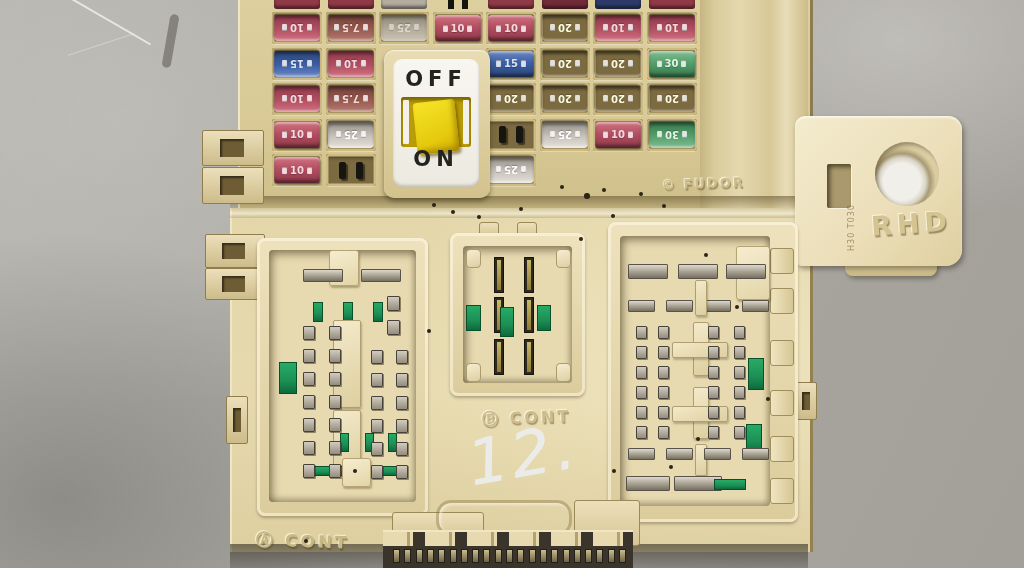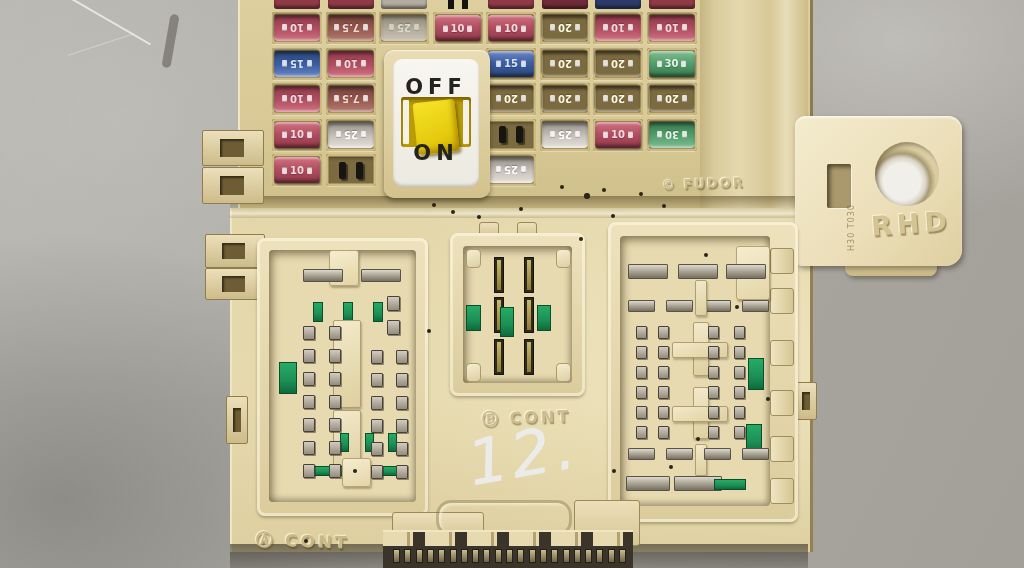--- a/index.html
+++ b/index.html
@@ -81,21 +81,21 @@
       box-shadow:inset 0 -3px 3px rgba(0,0,0,.45);}
   .ptop.ppins{background:transparent;display:flex;gap:8px;justify-content:center;box-shadow:none;}
   .ptop.ppins i{width:6px;height:9px;background:#15130e;display:block;}
   
   .switch{position:absolute;left:384px;top:50px;width:106px;height:148px;border-radius:10px;
       background:linear-gradient(180deg,#e9dcb4,#d3c28c);
       box-shadow:0 3px 5px rgba(50,40,16,.5), inset 0 1px 1px rgba(255,255,255,.6);}
   .switch-face{position:absolute;left:9px;top:9px;width:86px;height:128px;border-radius:9px;
       background:linear-gradient(180deg,#f8f6f0,#ece9e0);box-shadow:inset 0 -2px 3px rgba(0,0,0,.18);}
   .sw-off,.sw-on{position:absolute;width:100%;text-align:center;font-weight:bold;color:#24241f;letter-spacing:5px;font-size:21px;}
-  .sw-off{top:8px;margin-top:8px;} .sw-on{bottom:22px;}
+  .sw-off{top:8px;} .sw-on{bottom:16px;}
   .sw-window{position:absolute;left:8px;top:38px;width:70px;height:50px;background:#b99c07;border-radius:3px;
       box-shadow:inset 0 3px 4px rgba(70,50,0,.6);}
   .sw-window::before,.sw-window::after{content:"";position:absolute;top:3px;bottom:3px;width:6px;background:#f3f1ea;border-radius:1px;}
   .sw-window::before{left:2px;} .sw-window::after{right:2px;}
   .sw-lever{position:absolute;left:14px;top:4px;width:42px;height:52px;background:linear-gradient(160deg,#f7e428,#e4c90d 70%,#caa906);
       border-radius:4px;transform:rotate(-6deg);box-shadow:2px 3px 3px rgba(90,70,0,.55), inset -3px -4px 5px rgba(150,115,0,.6);}
   
   .connector{position:absolute;border-radius:8px;background:linear-gradient(180deg,#eee2bd,#dbcc9c);
       box-shadow:inset 0 0 0 3px rgba(255,250,230,.55), 0 2px 3px rgba(70,58,28,.35);}
   .cavity{position:absolute;background:linear-gradient(160deg,#ead festa,#e7dab0);background:#e7dab0;

